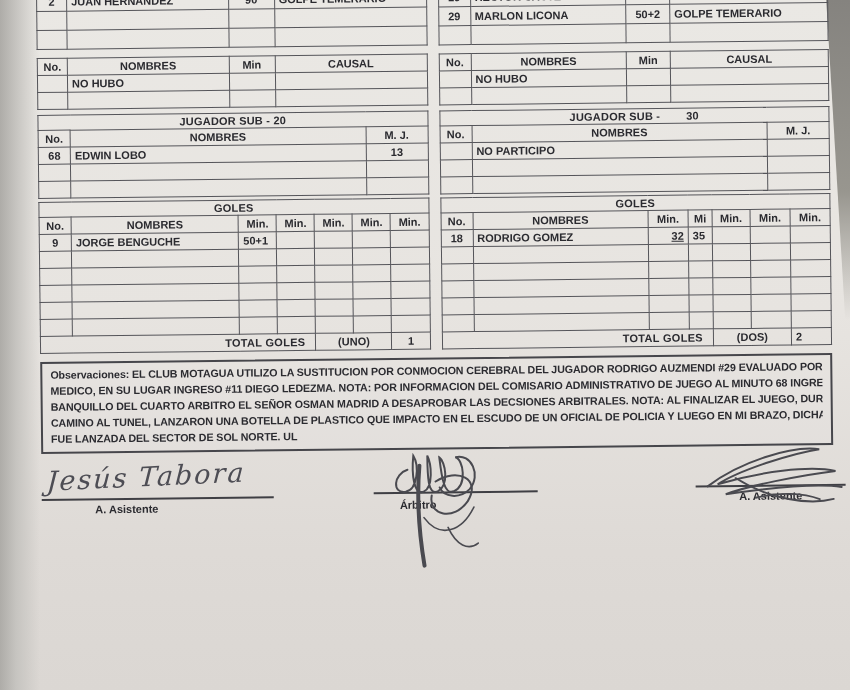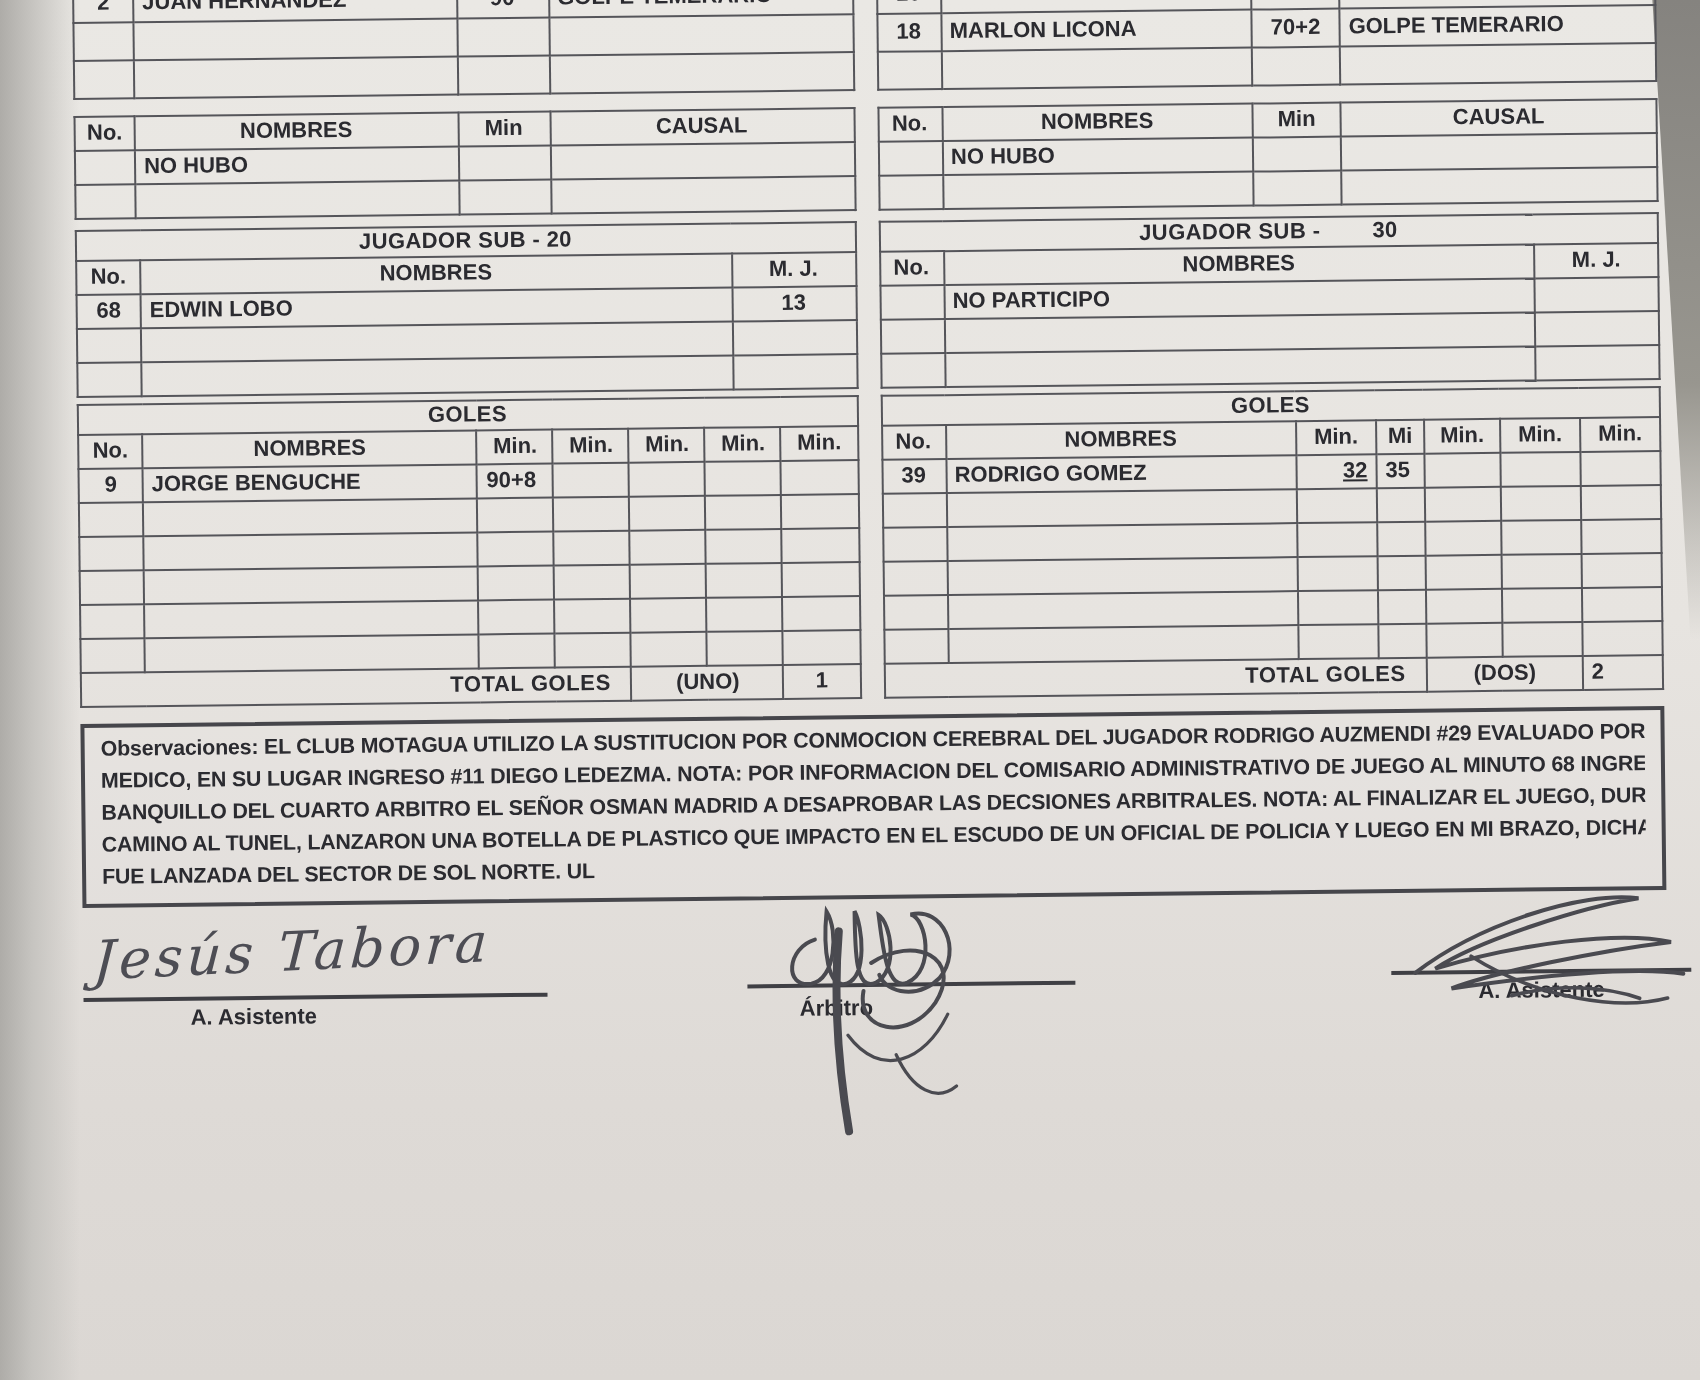--- a/index.html
+++ b/index.html
@@ -169,21 +169,21 @@
             <th>NOMBRES</th>
             <th>Min.</th>
             <th>Min.</th>
             <th>Min.</th>
             <th>Min.</th>
             <th>Min.</th>
           </tr>
           <tr>
             <td class="c">9</td>
             <td>JORGE BENGUCHE</td>
-            <td>90+8</td>
+            <td>50+1</td>
             <td></td>
             <td></td>
                 <td></td>
             <td></td>
           </tr>
           <tr>
                 <td></td>
                 <td></td>
                 <td></td>
                 <td></td>
@@ -246,23 +246,23 @@
               <col style="width:158px">
             </colgroup>
           <tbody>
               <tr>
             <td class="c">16</td>
             <td>HECTOR CASTELLANOS</td>
             <td class="c">90</td>
             <td>GOLPE TEMERARIO</td>
           </tr>
           <tr>
-            <td class="c">18</td>
+            <td class="c">29</td>
             <td>MARLON LICONA</td>
-            <td class="c">70+2</td>
+            <td class="c">50+2</td>
             <td>GOLPE TEMERARIO</td>
           </tr>
           <tr>
             <td></td>
                 <td></td>
             <td></td>
                 <td></td>
           </tr>
         </tbody>
           </table>
@@ -346,21 +346,21 @@
           <tr>
             <th>No.</th>
             <th>NOMBRES</th>
             <th>Min.</th>
             <th>Mi</th>
             <th>Min.</th>
             <th>Min.</th>
             <th>Min.</th>
           </tr>
           <tr>
-            <td class="c">39</td>
+            <td class="c">18</td>
             <td>RODRIGO GOMEZ</td>
             <td class="r">32</td>
             <td>35</td>
             <td></td>
                 <td></td>
             <td></td>
           </tr>
           <tr>
                 <td></td>
                 <td></td>

